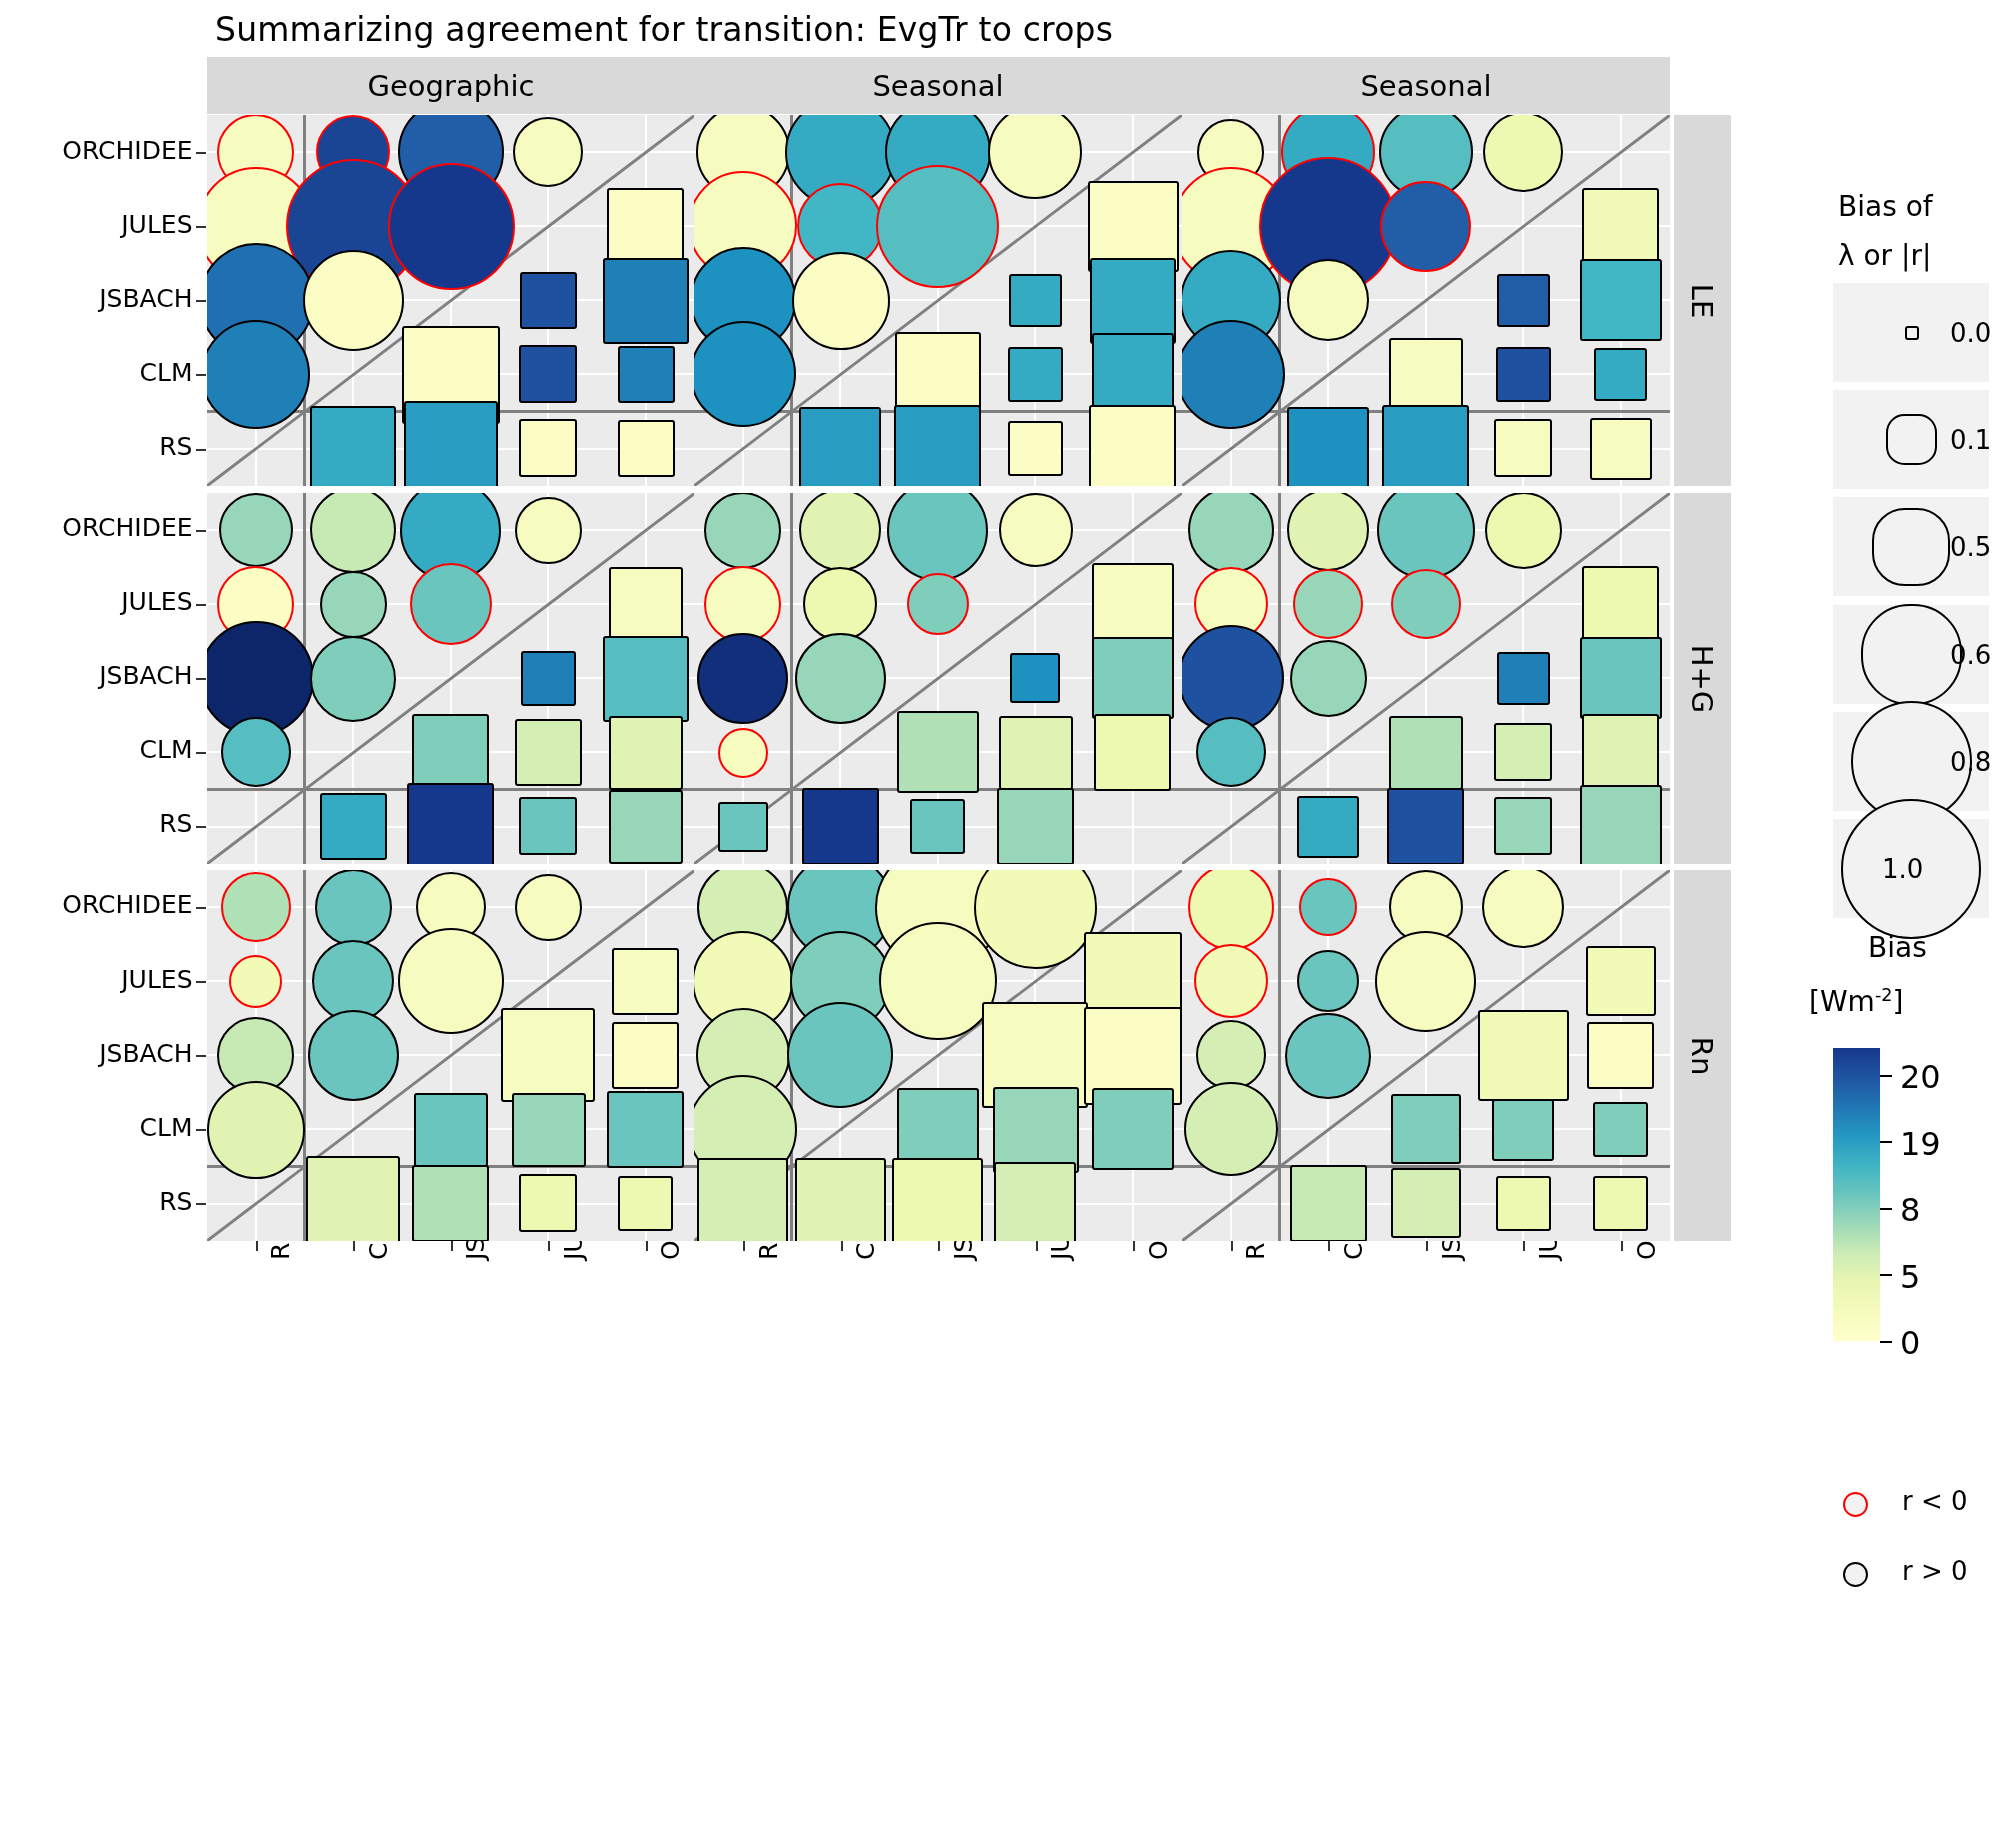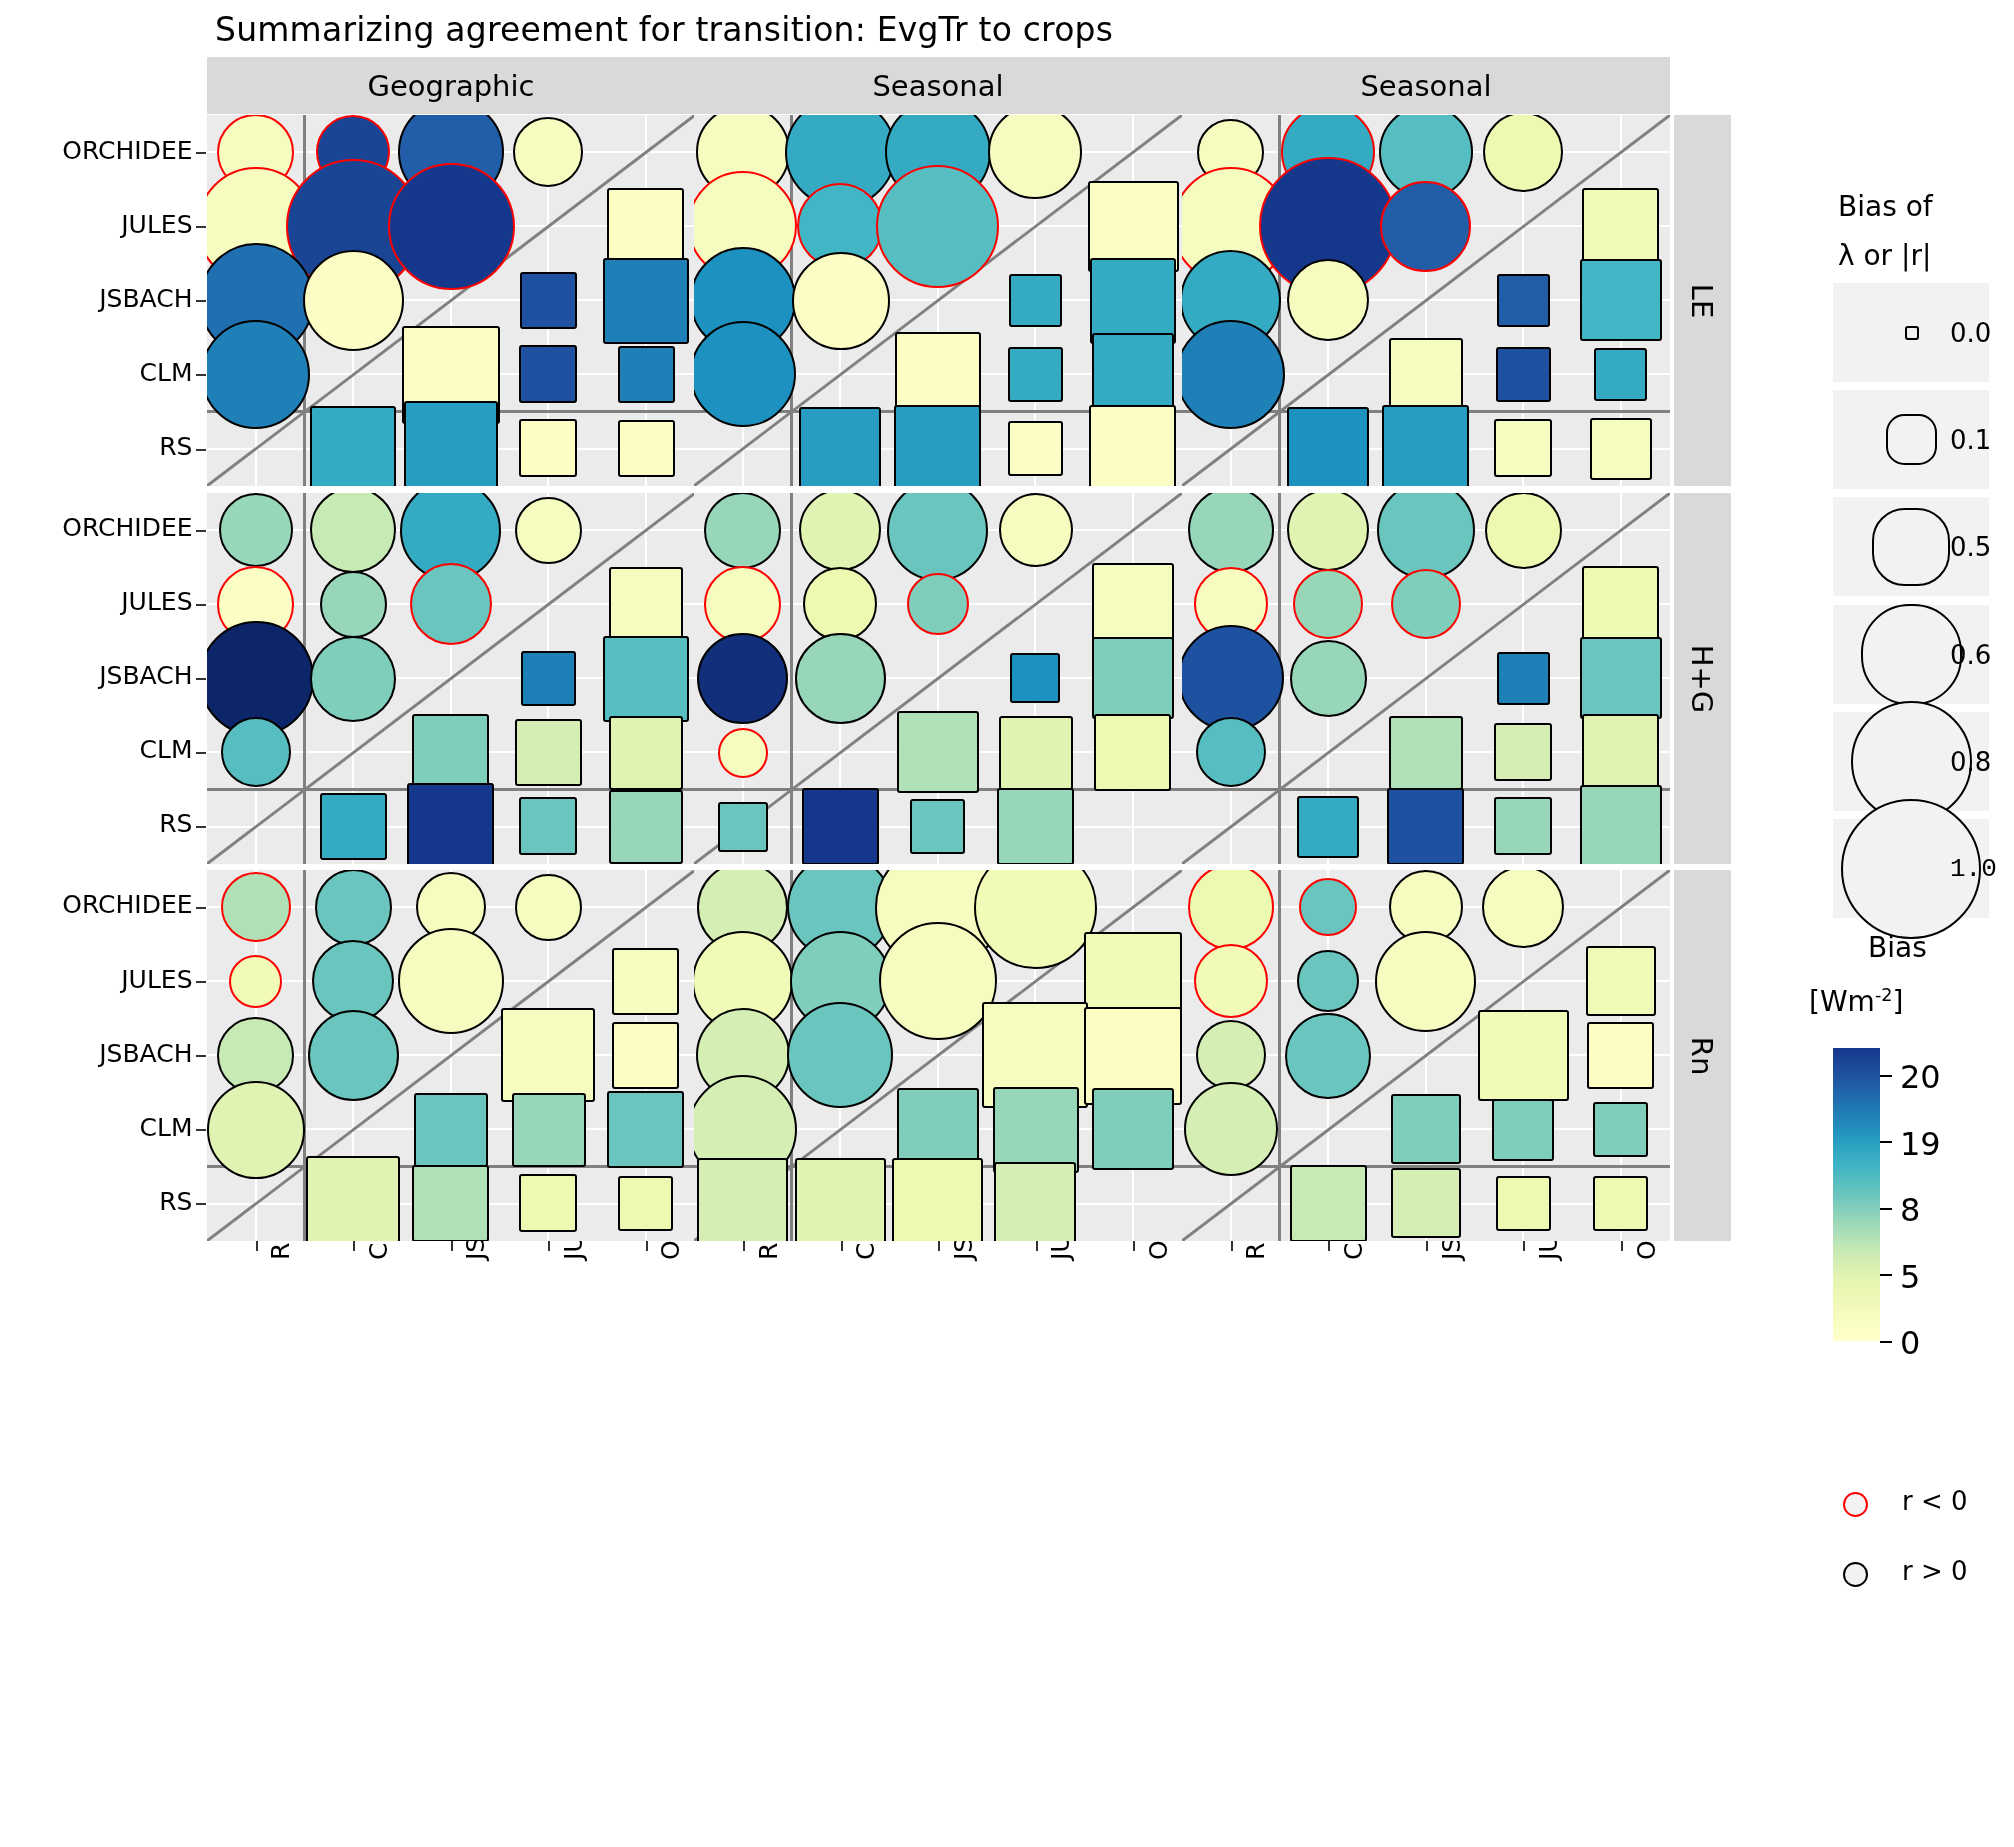--- a/index.html
+++ b/index.html
@@ -496,21 +496,21 @@
     <div class="lg-shape" style="left: 1872px; top: 508px; width: 78px; height: 78px; border-radius: 42%;"></div>
     <div class="lg-item" style="left: 1950px; top: 532px;">0.5</div>
     <div class="lg-box" style="left: 1833px; top: 605px; width: 156px; height: 99px;"></div>
     <div class="lg-shape" style="left: 1861px; top: 604px; width: 101px; height: 101px; border-radius: 48%;"></div>
     <div class="lg-item" style="left: 1950px; top: 640px;">0.6</div>
     <div class="lg-box" style="left: 1833px; top: 712px; width: 156px; height: 99px;"></div>
     <div class="lg-shape" style="left: 1851px; top: 701px; width: 121px; height: 121px; border-radius: 54%;"></div>
     <div class="lg-item" style="left: 1950px; top: 747px;">0.8</div>
     <div class="lg-box" style="left: 1833px; top: 819px; width: 156px; height: 99px;"></div>
     <div class="lg-shape" style="left: 1841px; top: 799px; width: 140px; height: 140px; border-radius: 60%;"></div>
-    <div class="lg-item" style="left: 1950px; top: 854px; font-family: Liberation Mono, monospace;">1.0</div>
+    <div class="lg-item" style="left: 1882px; top: 854px;">1.0</div>
   </div>
 
 <div class="lg-title" style="left:1868px;top:931px;">Bias</div>
 <div class="lg-title" style="left:1809px;top:985px;">
   <span>[Wm</span><span class="sup">-2</span><span>]</span>
 </div>
 <div id="color-legend">
     <div class="cbar" style="left: 1833px; top: 1048px; width: 47px; height: 293px; background: linear-gradient(rgb(22, 56, 140) 0%, rgb(31, 84, 161) 10%, rgb(32, 118, 179) 20%, rgb(36, 152, 193) 30%, rgb(63, 180, 196) 40%, rgb(106, 197, 190) 50%, rgb(156, 216, 184) 60%, rgb(204, 235, 180) 70%, rgb(232, 246, 177) 80%, rgb(245, 251, 189) 90%, rgb(255, 255, 204) 100%);"></div>
     <div class="cbar-tick" style="left: 1880px; top: 1075px;"></div>
     <div class="cbar-lab" style="left: 1900px; top: 1058px;">20</div>

